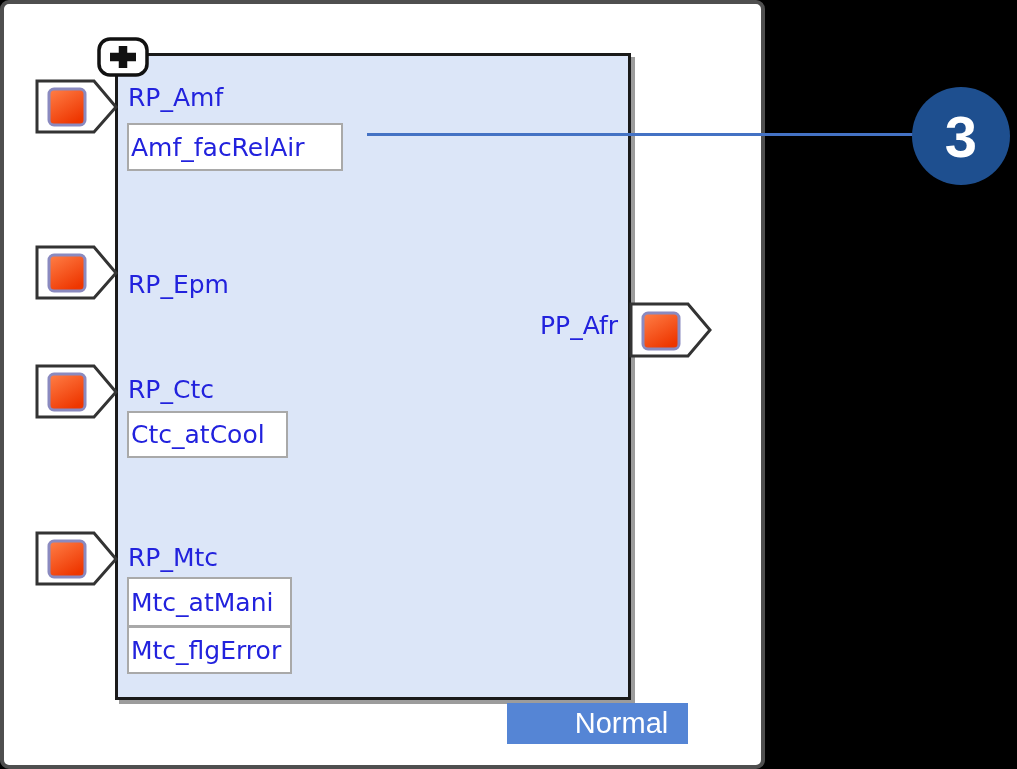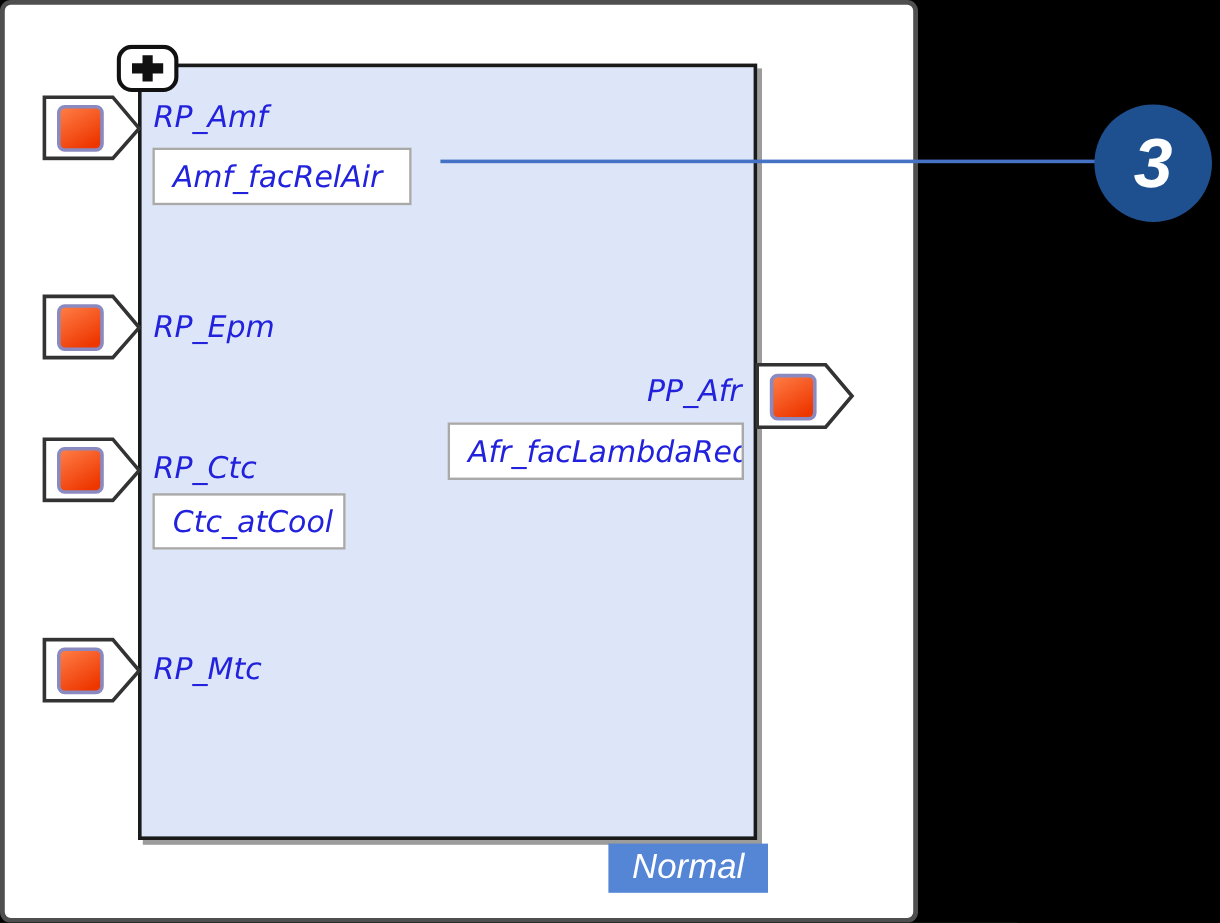--- a/index.html
+++ b/index.html
@@ -11,60 +11,60 @@
     --text-blue:#2222dd;
     --badge-bg:#5585d5;
     --badge-text:#ffffff;
     --circle-bg:#1e4f8f;
     --line-blue:#4472c4;
     --flag-border:#333333;
   }
   html,body{margin:0;padding:0;background:#222;}
   .canvas{
     position:relative;width:1017px;height:769px;background:var(--canvas-bg);
-    overflow:hidden;font-family:"DejaVu Sans",sans-serif;font-style:italic;
+    overflow:hidden;font-family:"DejaVu Sans",sans-serif;
   }
   .panel{
     position:absolute;left:0;top:0;width:765px;height:769px;
     background:#ffffff;border:4px solid var(--panel-border);border-radius:9px;
     box-sizing:border-box;
   }
   .block{
     position:absolute;left:115px;top:53px;width:516px;height:647px;
     background:var(--block-fill);border:3px solid var(--block-border);
     box-sizing:border-box;box-shadow:4px 4px 0 #9c9c9c;
   }
   .port-label{
     position:absolute;font-size:25px;line-height:28px;color:var(--text-blue);
     white-space:nowrap;
   }
   .sig-box{
     position:absolute;background:#ffffff;border:2px solid var(--box-border);
     box-sizing:border-box;display:flex;align-items:center;
-    padding-left:15px;font-size:25px;color:var(--text-blue);
+    padding-left:2px;font-size:25px;color:var(--text-blue);
     white-space:nowrap;overflow:hidden;
   }
   .flag{position:absolute;}
   .plus-btn{position:absolute;left:97px;top:37px;}
   .callout-line{
     position:absolute;left:367px;top:133px;width:546px;height:3px;
     background:var(--line-blue);
   }
   .callout-circle{
     position:absolute;left:912px;top:87px;width:98px;height:98px;
     border-radius:50%;background:var(--circle-bg);
     display:flex;align-items:center;justify-content:center;
     color:#ffffff;font-family:"Liberation Sans",sans-serif;
     font-size:58px;font-weight:bold;
   }
   .mode-badge{
     position:absolute;left:507px;top:703px;width:133px;height:41px;
     background:var(--badge-bg);color:var(--badge-text);
     font-family:"Liberation Sans",sans-serif;font-size:29px;
-    display:flex;align-items:center;justify-content:center;
+    display:flex;align-items:center;justify-content:center;padding-left:48px;
   }
   .block-name{
     position:absolute;left:215px;top:710px;width:316px;text-align:center;
     font-size:27px;color:var(--text-blue);
   }
 </style>
 </head>
 <body>
 
 <div class="canvas">
@@ -78,29 +78,30 @@
         <stop offset="1" stop-color="#ee3600"></stop>
       </linearGradient>
     </defs>
   </svg>
 
   <div class="block">
 
     <div class="port-label" style="left:10px;top:28px">RP_Amf</div>
     <div class="sig-box" style="left:9px;top:67px;width:216px;height:48px">Amf_facRelAir</div>
 
-    <div class="port-label" style="left:10px;top:203px">RP_Epm</div>
+    <div class="port-label" style="left:10px;top:215px">RP_Epm</div>
 
     <div class="port-label" style="left:10px;top:320px">RP_Ctc</div>
     <div class="sig-box" style="left:9px;top:355px;width:161px;height:47px">Ctc_atCool</div>
 
     <div class="port-label" style="left:10px;top:488px">RP_Mtc</div>
+    <div class="sig-box" style="left:9px;top:521px;width:165px;height:50px">Mtc_atMani</div>
+    <div class="sig-box" style="left:9px;top:570px;width:165px;height:48px">Mtc_flgError</div>
 
     <div class="port-label" style="right:10px;top:256px">PP_Afr</div>
-    <div class="sig-box" style="left:255px;top:296px;width:247px;height:48px">Afr_facLambdaReq</div>
   </div>
 
   <svg class="plus-btn" width="52" height="40" viewBox="0 0 52 40">
     <rect x="2" y="2" width="48" height="36" rx="11" fill="#ffffff" stroke="#111111" stroke-width="3.5"></rect>
     <path d="M26 9 L26 31 M13 20 L39 20" stroke="#111111" stroke-width="8.5" stroke-linecap="butt"></path>
   </svg>
 
   <svg class="flag" style="left:35px;top:79px" width="84" height="55" viewBox="0 0 84 55">
     <polygon points="2,2 59,2 81,28 59,53 2,53" fill="#ffffff" stroke="#333333" stroke-width="3"></polygon>
     <rect x="14" y="10" width="36" height="36" rx="5" fill="url(#orangeGrad)" stroke="#8a8ac0" stroke-width="3"></rect>

